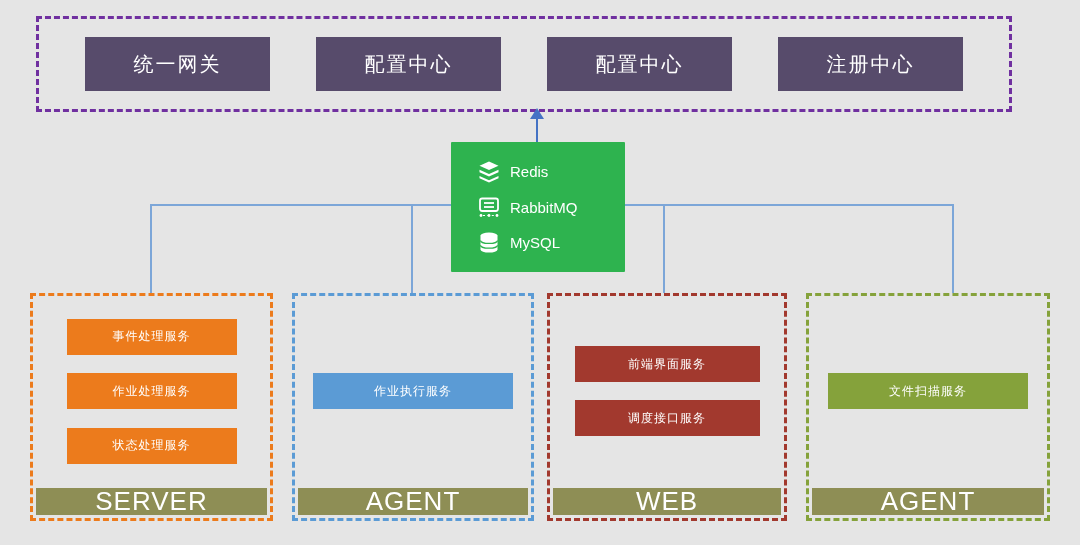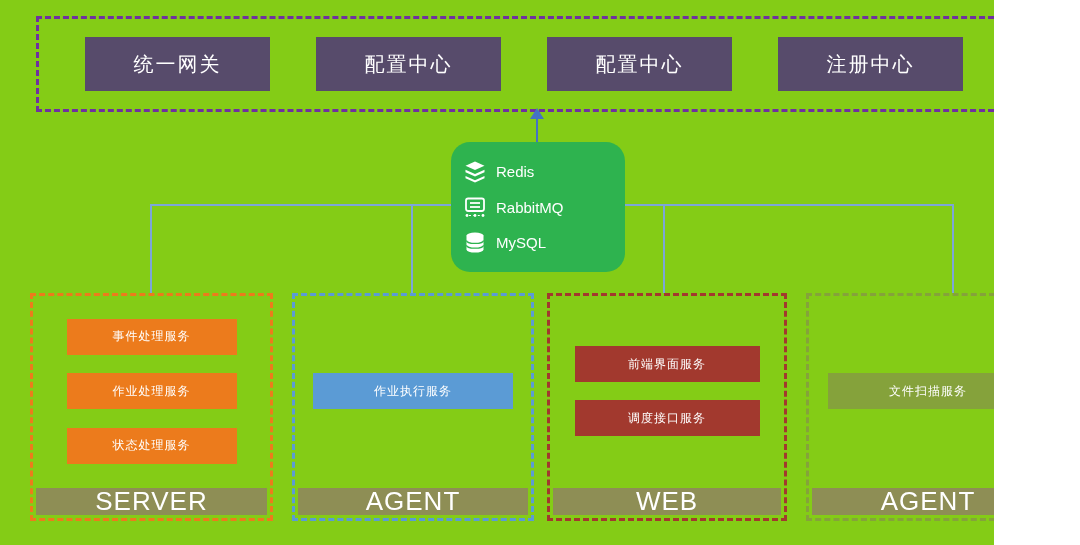--- a/index.html
+++ b/index.html
@@ -1,29 +1,29 @@
 <!DOCTYPE html>
 <html><head>
 <meta charset="utf-8">
 <style>
   html,body{margin:0;padding:0;background:#fff;}
   body{font-family:"Liberation Sans","DejaVu Sans",sans-serif;}
-  .canvas{position:relative;width:994px;height:545px;background:#84cc16;overflow:hidden;}
+  .canvas{position:relative;width:1080px;height:545px;background:#e5e5e5;overflow:hidden;}
 
   
   .platform{position:absolute;left:36px;top:16px;width:976px;height:96px;
     border:3px dashed #7030A0;box-sizing:border-box;
     display:flex;align-items:center;justify-content:space-evenly;}
   .pbox{width:185px;height:54px;background:#574B6B;color:#fff;font-size:20px;
     display:flex;align-items:center;justify-content:center;letter-spacing:2px;}
 
   
   .middleware{position:absolute;left:451px;top:142px;width:174px;height:130px;
-    background:#2EB34F;border-radius:19px;box-sizing:border-box;
-    display:flex;flex-direction:column;justify-content:space-evenly;padding:6px 8px 6px 12px;}
+    background:#2EB34F;border-radius:1px;box-sizing:border-box;
+    display:flex;flex-direction:column;justify-content:space-evenly;padding:6px 8px 6px 26px;}
   .mrow{display:flex;align-items:center;gap:9px;}
   .micon{width:24px;height:24px;flex:0 0 auto;display:flex;align-items:center;justify-content:center;}
   .mlabel{color:#fff;font-size:15px;}
 
   
   .line{position:absolute;background:#7CA6D8;}
   .line.h{height:1.5px;}
   .line.v{width:1.5px;}
   .arrow-line{position:absolute;left:536px;top:118px;width:2px;height:25px;background:#4472C4;}
   .arrow-head{position:absolute;left:530px;top:108px;width:0;height:0;

